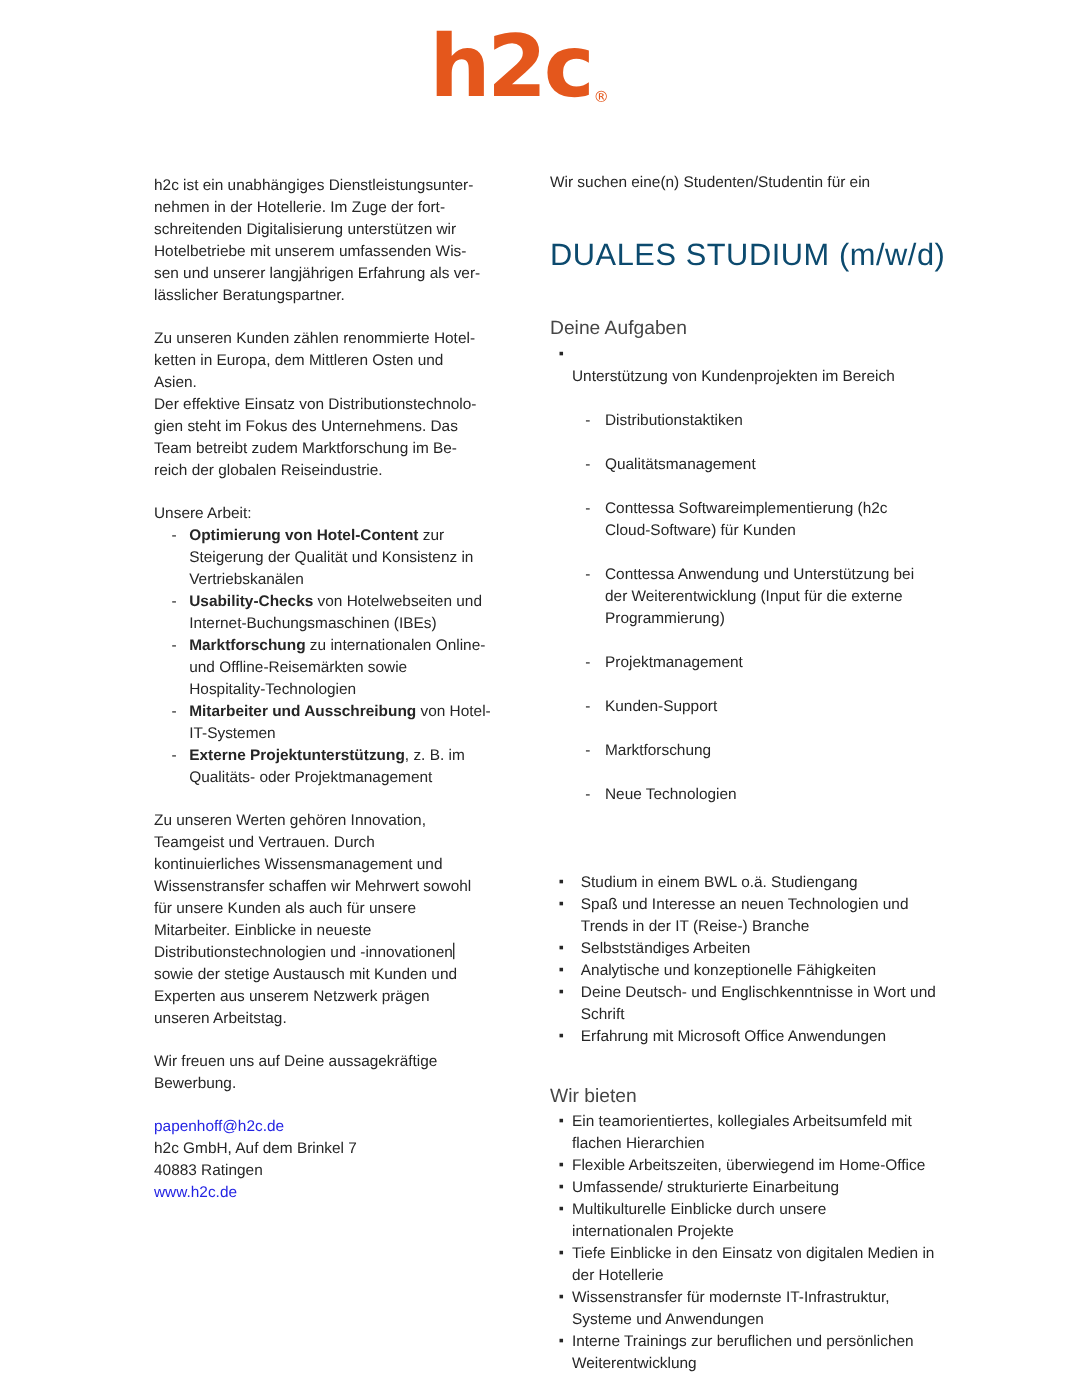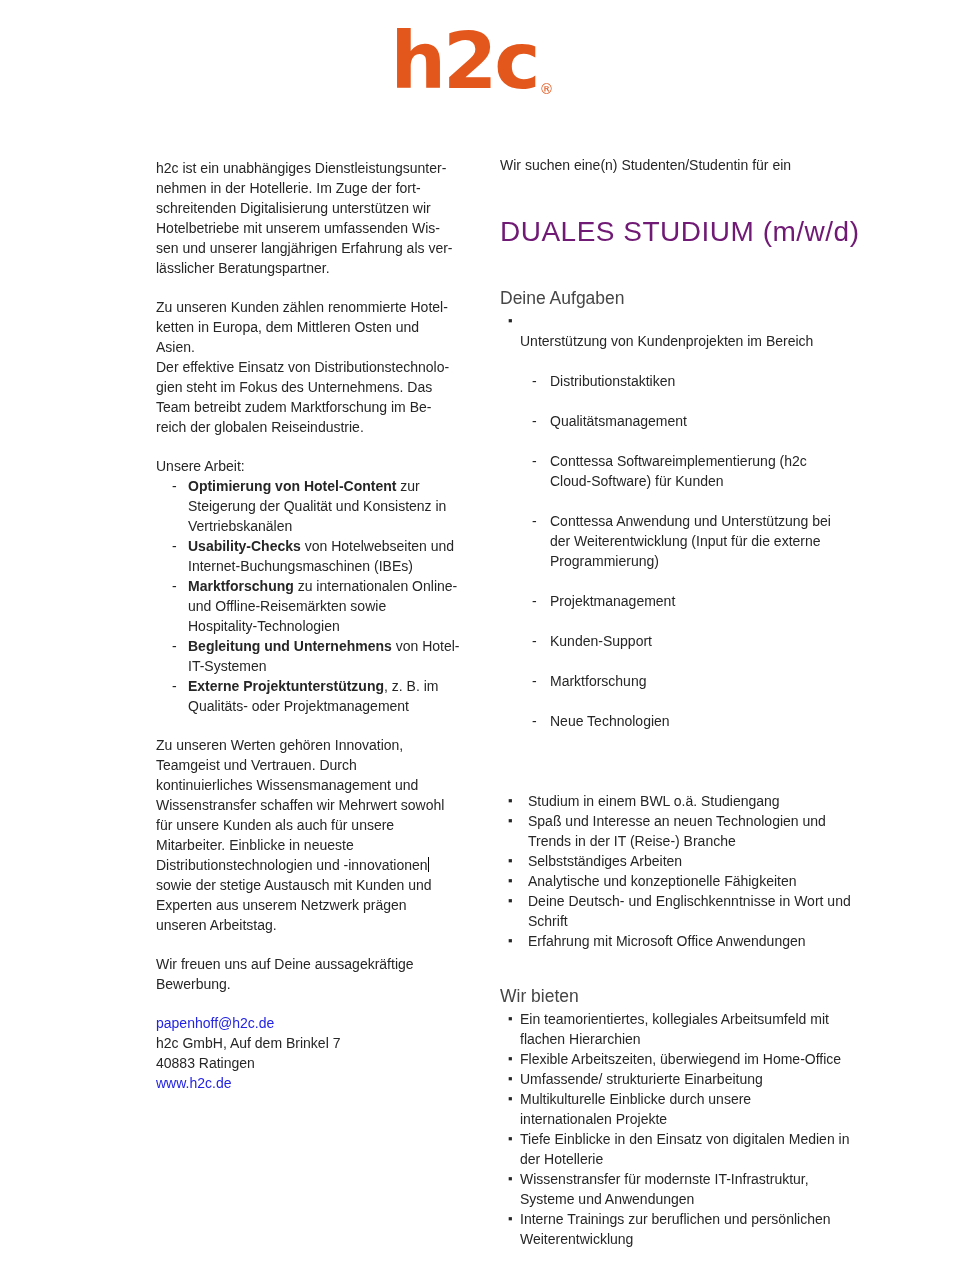--- a/index.html
+++ b/index.html
@@ -33,21 +33,21 @@
   }
   .logo-reg {
     font-family: "DejaVu Sans", sans-serif;
     font-size: 14px;
     color: #E4571C;
     vertical-align: -6px;
     margin-left: 2px;
   }
 
   
-  .col-left  { position: absolute; left: 156px; top: 158px; width: 332px; }
+  .col-left  { position: absolute; left: 140px; top: 158px; width: 332px; }
   .col-right { position: absolute; left: 500px; top: 155px; width: 432px; }
 
   p, .li-text, .contact-line {
     font-size: 14px;
     line-height: 20px;
     white-space: pre-line;
   }
   p { margin: 0 0 19px 0; }
   .b { font-weight: bold; }
 
@@ -73,21 +73,21 @@
   .link { color: #2323E3; cursor: pointer; }
 
   
   .job-intro { margin: 0; }
   .job-title {
     margin: 40px 0 38px 0;
     font-size: 28px;
     font-weight: 400;
     line-height: 34px;
     letter-spacing: 0.5px;
-    color: #701a75;
+    color: #0c4a6e;
     white-space: nowrap;
   }
   .section-heading {
     font-size: 17.5px;
     font-weight: 400;
     color: #464646;
     line-height: 22px;
     margin: 0 0 2px 0;
   }
   .section-tasks   { margin-top: 12px; }
@@ -154,21 +154,21 @@
 Internet-Buchungsmaschinen (IBEs)</span></span>
       </li>
       <li>
         <span class="marker">-</span>
         <span class="li-text"><span class="b">Marktforschung</span><span> zu internationalen Online-
 und Offline-Reisemärkten sowie
 Hospitality-Technologien</span></span>
       </li>
       <li>
         <span class="marker">-</span>
-        <span class="li-text"><span class="b">Begleitung und Unternehmens</span><span> von Hotel-
+        <span class="li-text"><span class="b">Mitarbeiter und Ausschreibung</span><span> von Hotel-
 IT-Systemen</span></span>
       </li>
       <li>
         <span class="marker">-</span>
         <span class="li-text"><span class="b">Externe Projektunterstützung</span><span>, z. B. im
 Qualitäts- oder Projektmanagement</span></span>
       </li>
     </ul>
 
     <p><span>Zu unseren Werten gehören Innovation,

